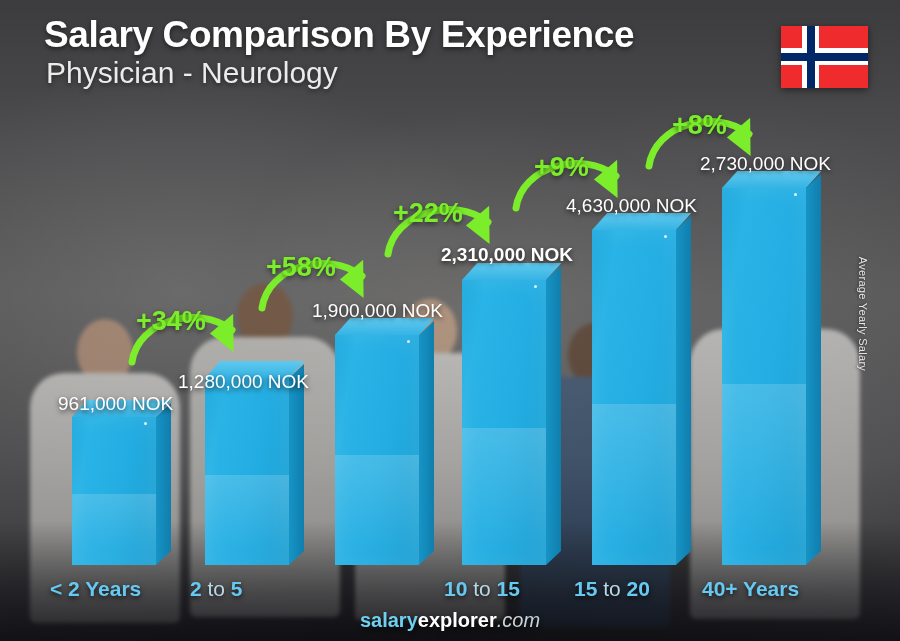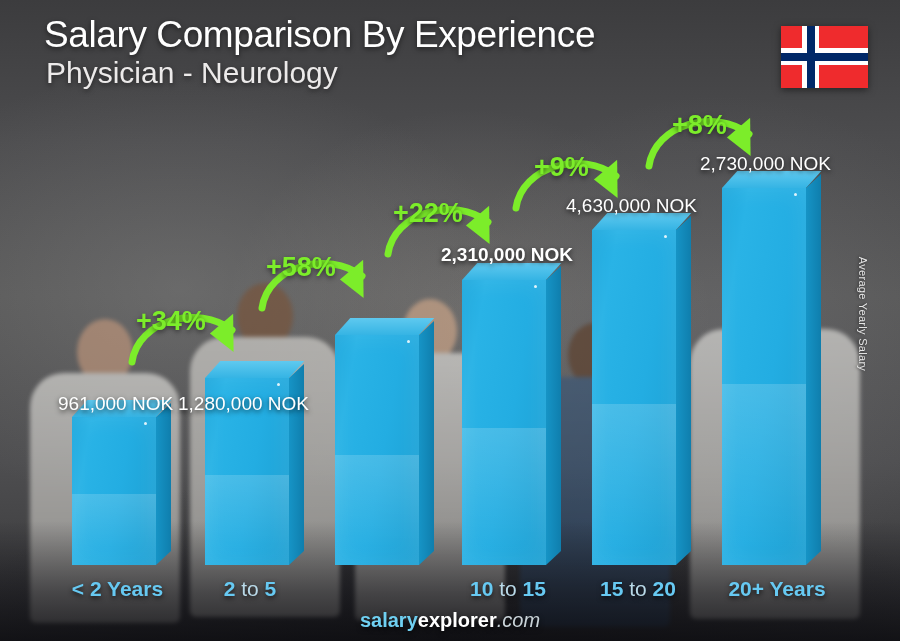--- a/index.html
+++ b/index.html
@@ -22,21 +22,21 @@
   .p-head{position:absolute;left:50%;transform:translateX(-50%);border-radius:50%;}
   .p-body{position:absolute;left:50%;transform:translateX(-50%);border-radius:34px 34px 6px 6px;}
   .coat{background:linear-gradient(180deg,#e8e7e3,#cfcdc8 55%,#b8b6b1);}
   .coat2{background:linear-gradient(180deg,#dedcd7,#c3c1bb);}
   .scrub{background:linear-gradient(180deg,#38577a,#2b4463);}
   .skin1{background:#c79a7d;} .skin2{background:#7a5236;} .skin3{background:#d6ab8b;}
   .skin4{background:#5d3d27;} .skin5{background:#c89a78;}
   .floor{position:absolute;left:0;right:0;bottom:0;height:120px;
     background:linear-gradient(180deg,rgba(20,20,25,0) 0%,rgba(15,15,20,.55) 60%,rgba(10,10,14,.8) 100%);}
   
-  .title{position:absolute;left:44px;top:14px;font-size:37px;font-weight:normal;color:#ffffff;
+  .title{position:absolute;left:44px;top:14px;font-size:37px;font-weight:bold;color:#ffffff;
     letter-spacing:-.4px;text-shadow:0 2px 5px rgba(0,0,0,.55);white-space:nowrap;text-align:right;}
   .subtitle{position:absolute;left:46px;top:56px;font-size:30px;color:#eceaea;
     text-shadow:0 2px 5px rgba(0,0,0,.5);white-space:nowrap;}
   
   .flag{position:absolute;left:781px;top:26px;width:87px;height:62px;
     box-shadow:0 2px 7px rgba(0,0,0,.5);}
   .flag .fld{position:absolute;inset:0;background:#ef2b2d;}
   .flag .wv{position:absolute;left:0;right:0;top:22px;height:17px;background:#fff;}
   .flag .wh{position:absolute;top:0;bottom:0;left:21px;width:17px;background:#fff;}
   .flag .bv{position:absolute;left:0;right:0;top:26.5px;height:8px;background:#002868;}
@@ -62,21 +62,21 @@
     background:rgba(255,255,255,.85);right:9px;top:5px;}
   
   .vlabel{position:absolute;font-size:19px;color:#ffffff;white-space:nowrap;
     text-shadow:0 2px 5px rgba(0,0,0,.75);}
   
   .pct{position:absolute;font-size:27px;font-weight:bold;color:#7ced2a;white-space:nowrap;
     text-shadow:0 2px 5px rgba(0,0,0,.55);}
   .arc{position:absolute;overflow:visible;}
   
   .cat{position:absolute;bottom:40px;font-size:21px;font-weight:bold;color:#67c9f2;
-    text-align:center;white-space:nowrap;text-shadow:0 2px 5px rgba(0,0,0,.7);}
+    white-space:nowrap;text-shadow:0 2px 5px rgba(0,0,0,.7);}
   .cat .to{font-weight:normal;color:#b9d9e8;}
   
   .footer{position:absolute;left:0;right:0;bottom:9px;text-align:center;font-size:20px;
     text-shadow:0 2px 5px rgba(0,0,0,.7);}
   .footer .s{color:#6fd0f2;font-weight:bold;text-align:right;}
   .footer .e{color:#ffffff;font-weight:bold;}
   .footer .c{color:#c9d3d8;font-style:italic;}
 </style>
 </head>
 <body>
@@ -155,21 +155,22 @@
   </div>
   <div class="bar" style="left:722px;width:84px;height:377px;">
     <div class="front"></div>
       <div class="sheen"></div>
     <div class="top" style="bottom:377px;"></div>
     <div class="side" style="left:84px;"></div>
     <div class="dot"></div>
   </div>
 
   <div class="vlabel" style="left:58px;top:393px;">961,000 NOK</div>
-  <div class="vlabel" style="left:178px;top:354px;margin-top:39px;">1,280,000 NOK</div>
+  <div class="vlabel" style="left:178px;top:332px;margin-top:39px;">1,280,000 NOK</div>
+  <div class="vlabel" style="left:312px;top:300px;">1,900,000 NOK</div>
   <div class="vlabel" style="left:441px;top:244px;font-weight:bold;">2,310,000 NOK</div>
   <div class="vlabel" style="left:566px;top:195px;">4,630,000 NOK</div>
   <div class="vlabel" style="left:700px;top:153px;">2,730,000 NOK</div>
 
   <svg class="arc" style="left:128px;top:300px;" width="130" height="70" viewBox="0 0 130 70">
     <path d="M4,62 C10,20 70,4 104,30" fill="none" stroke="#7ced2a" stroke-width="7" stroke-linecap="round"></path>
     <polygon points="94,16 118,46 88,46" fill="#7ced2a" transform="rotate(38 103,31)"></polygon>
   </svg>
   <div class="pct" style="left:136px;top:306px;">+34%</div>
 
@@ -203,20 +204,20 @@
   <div class="cat" style="left:190px;width:120px;">
     <span>2&nbsp;<span class="to">to</span>&nbsp;5</span>
   </div>
   <div class="cat" style="left:444px;width:128px;">
     <span>10&nbsp;<span class="to">to</span>&nbsp;15</span>
   </div>
   <div class="cat" style="left:574px;width:128px;">
     <span>15&nbsp;<span class="to">to</span>&nbsp;20</span>
   </div>
   <div class="cat" style="left:702px;width:150px;">
-    <span>20+ Years</span>
+    <span>40+ Years</span>
   </div>
 
   <div class="footer">
     <span class="s">salary</span><span class="e">explorer</span><span class="c">.com</span>
   </div>
 
 </div>
 
 </body></html>

